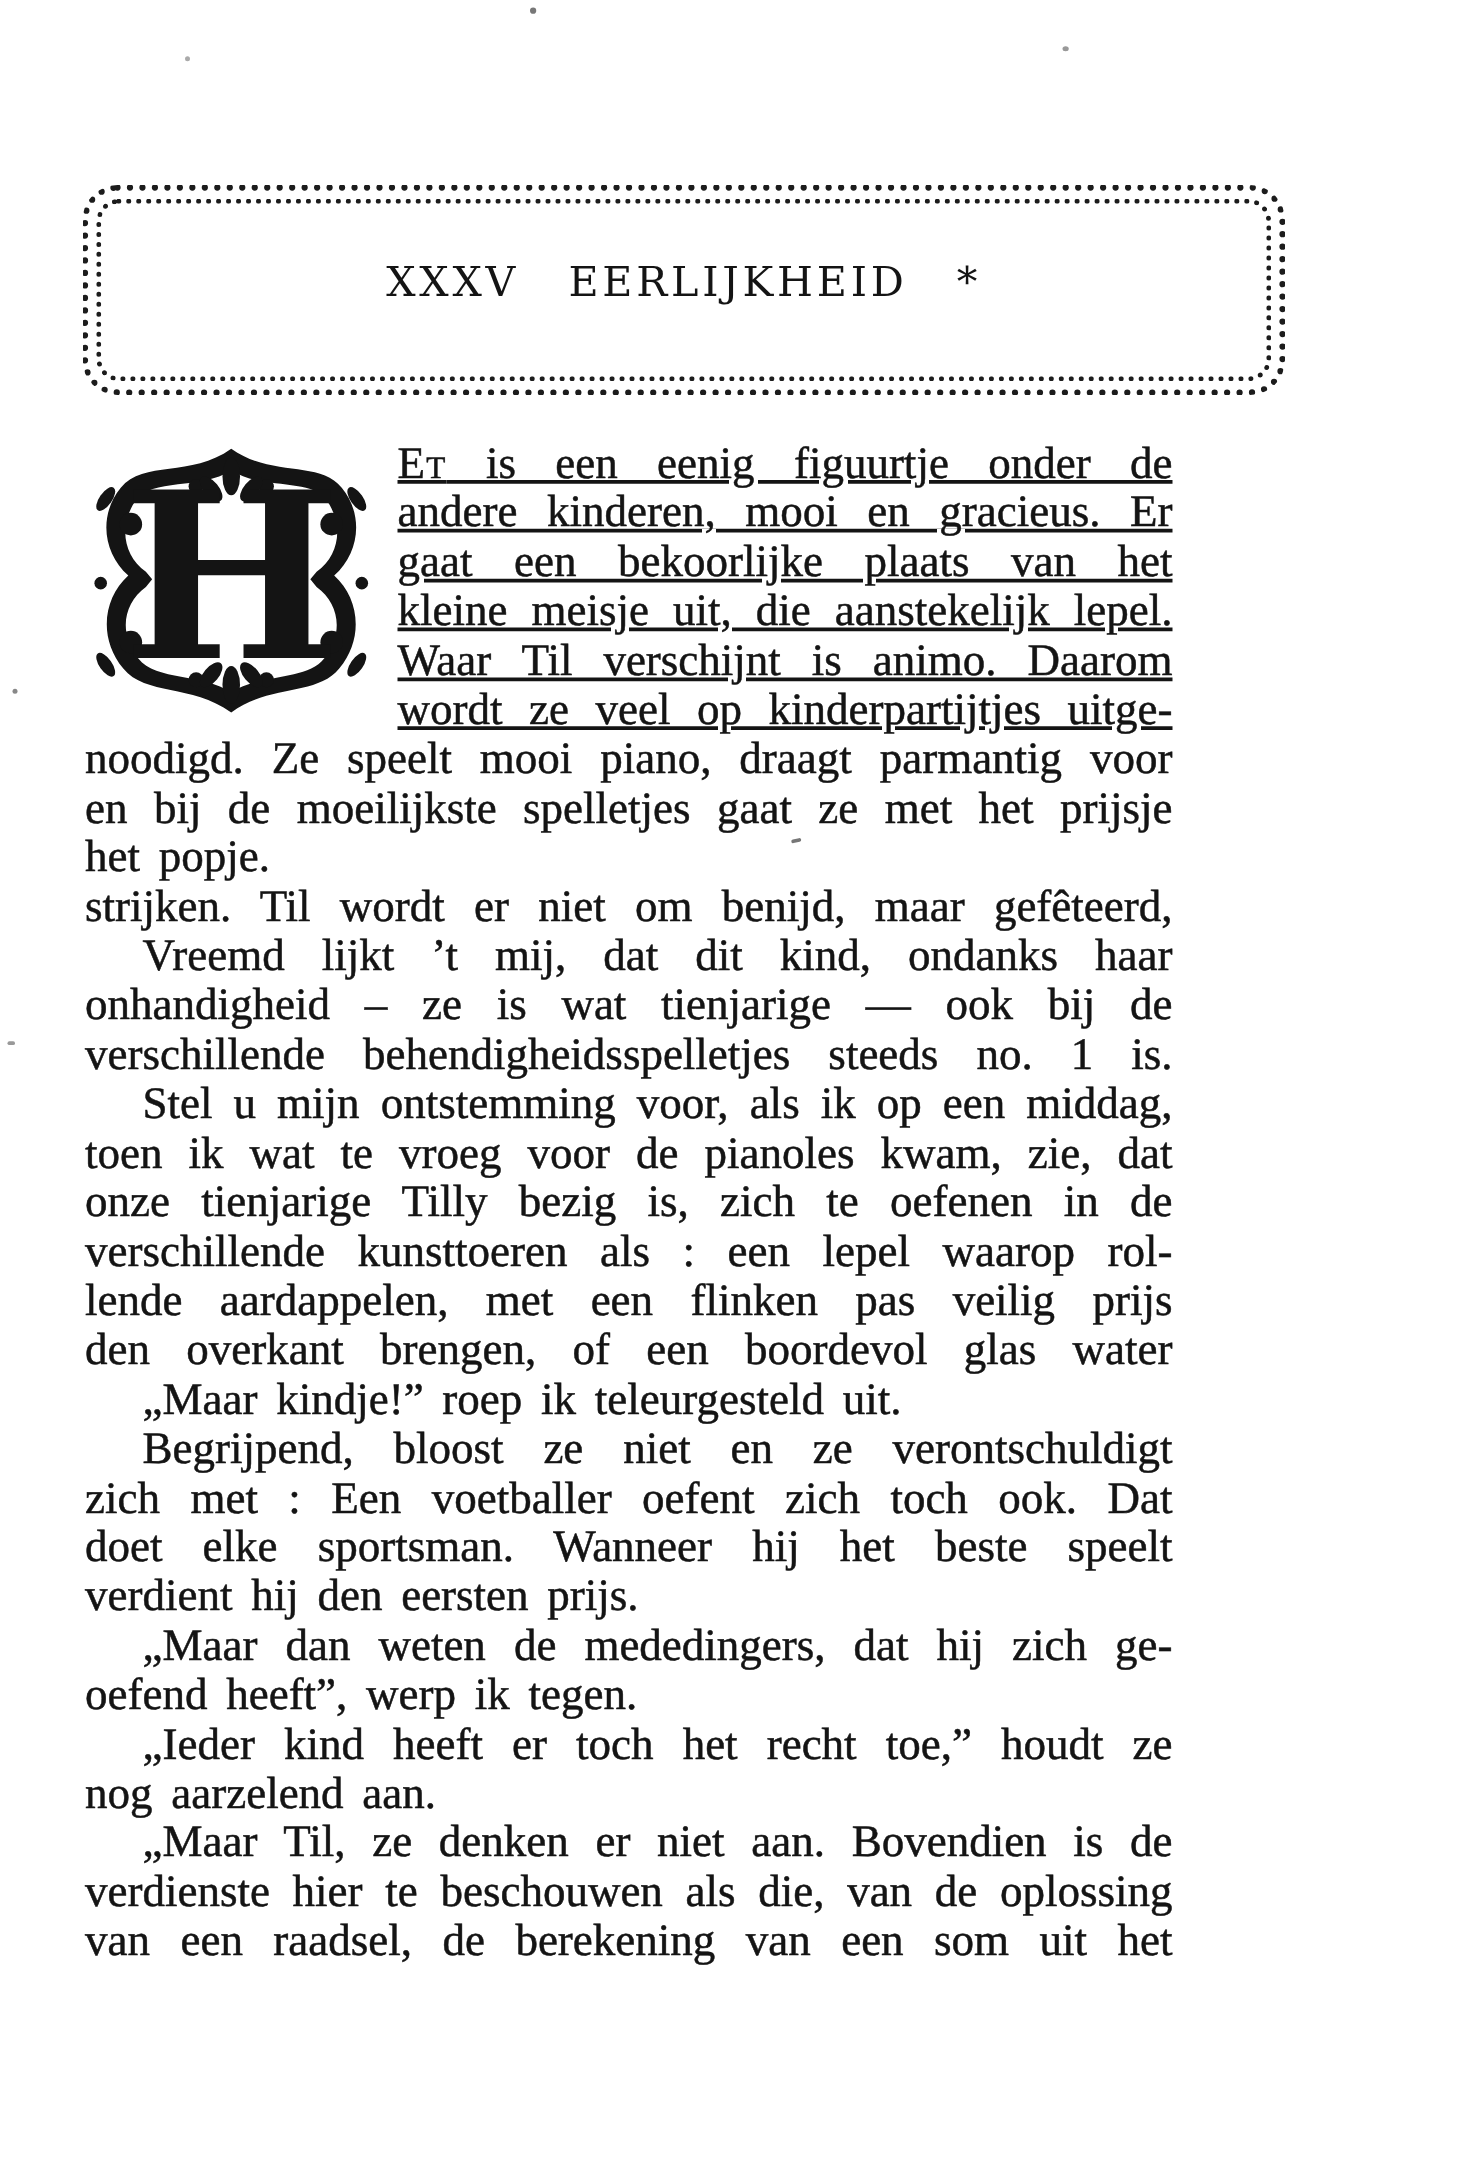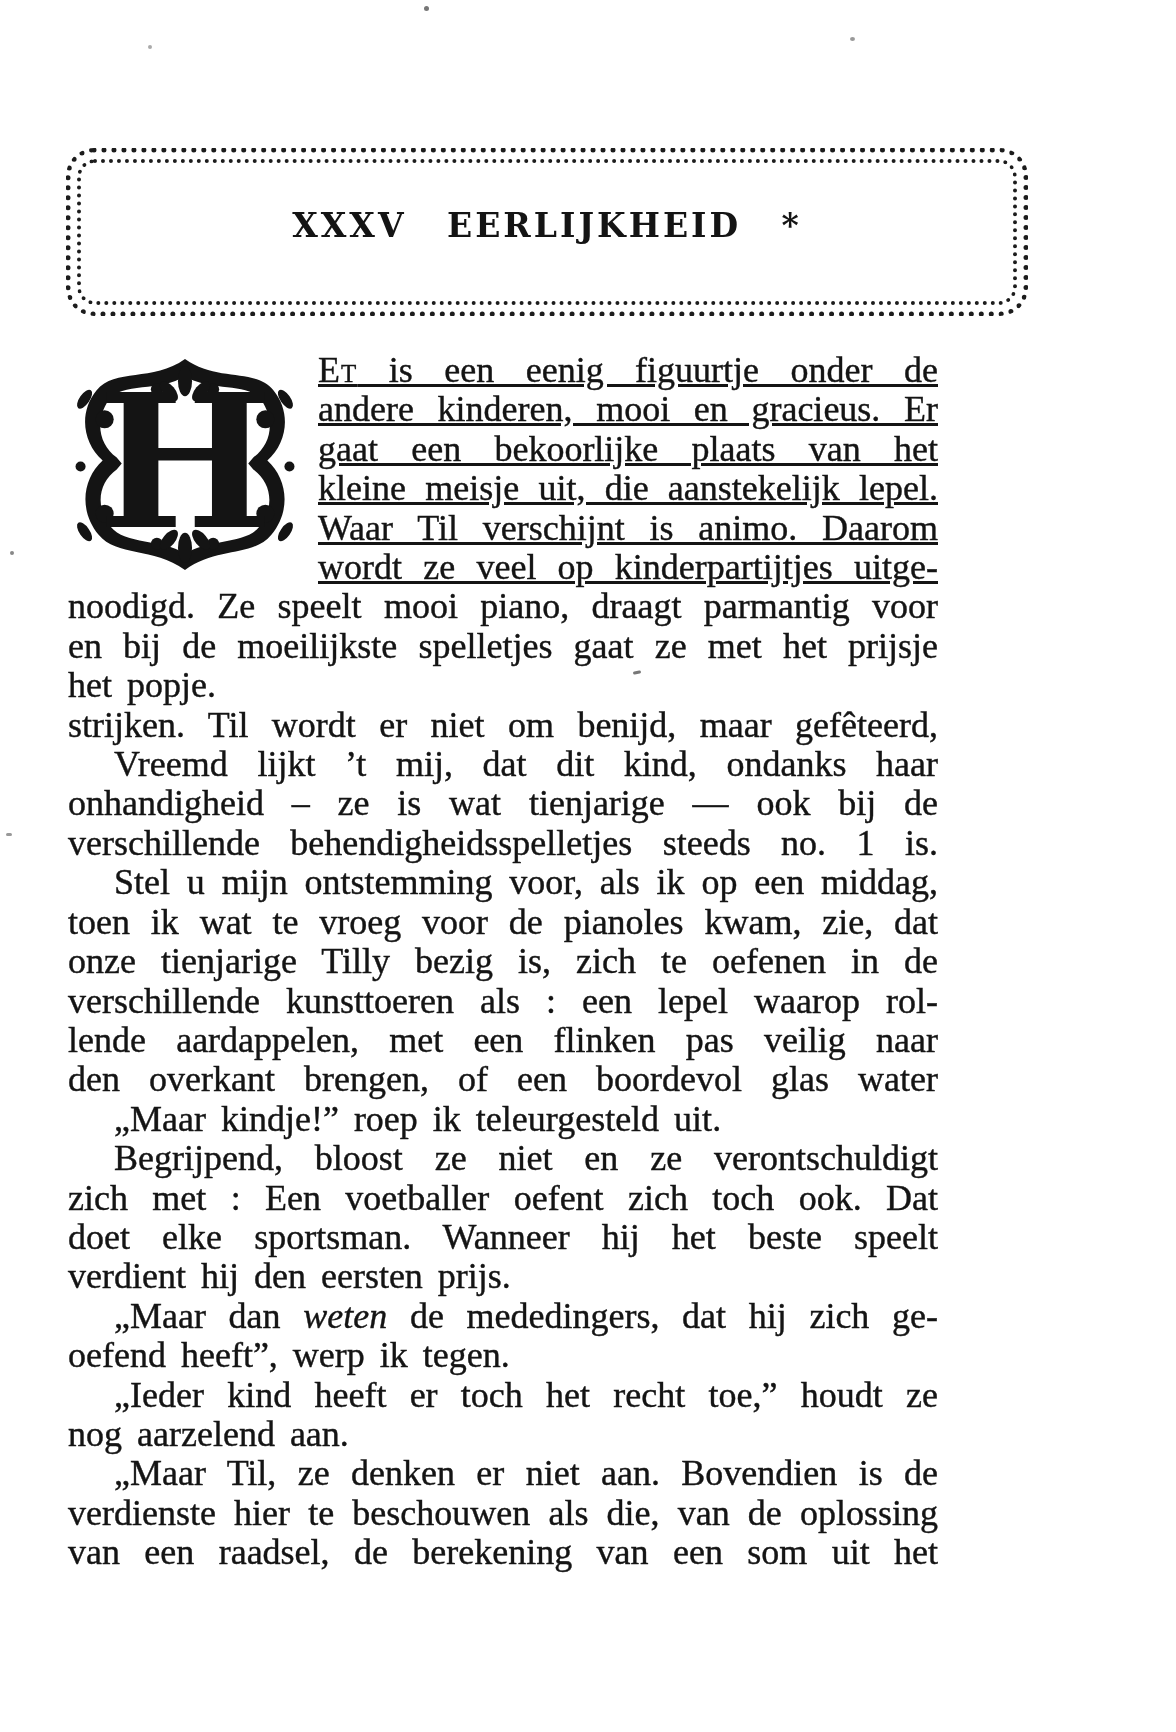--- a/index.html
+++ b/index.html
@@ -24,42 +24,42 @@
   }
   .title-box-inner {
     width:100%; height:100%;
     box-sizing:border-box;
     border:4px dotted #1c1c1c;
     border-radius:18px;
     display:flex; align-items:center; justify-content:center;
   }
   .chapter-title {
     font-family:"DejaVu Serif", serif;
-    font-weight:bold;
+    font-weight:normal;
     font-size:33px;
     letter-spacing:3px;
     word-spacing:26px;
     margin-top:-14px;
     white-space:nowrap;
   }
 
   
   .body-text {
     position:absolute; left:68px; top:351px;
     width:870px;
     font-size:36px;
     line-height:39.4px;
     word-spacing:6px;
     -webkit-text-stroke:0.4px #141414;
   }
   .line { min-height:39.4px; }
   .line.just { text-align:justify; text-align-last:justify; }
   .line.beside { margin-left:250px;text-decoration:underline; }
   .line.ind { text-indent:46px; }
-  .it { font-style:italic; }
+  .it { }
   .sc { font-variant:small-caps; letter-spacing:1px; }
 
   
   .drop-cap {
     position:absolute; left:-4px; top:-2px;
     width:242px; height:233px;
   }
 
   
   .speck { position:absolute; background:#777; border-radius:50%; }
@@ -117,21 +117,21 @@
       <div class="line just"><span>en bij de moeilijkste spelletjes gaat ze met het prijsje</span></div>
       <div class="line"><span>het popje.</span></div>
       <div class="line just"><span>strijken. Til wordt er niet om benijd, maar gefêteerd,</span></div>
       <div class="line just ind"><span>Vreemd lijkt ’t mij, dat dit kind, ondanks haar</span></div>
       <div class="line just"><span>onhandigheid – ze is wat tienjarige — ook bij de</span></div>
       <div class="line just"><span>verschillende behendigheidsspelletjes steeds no. 1 is.</span></div>
       <div class="line just ind"><span>Stel u mijn ontstemming voor, als ik op een middag,</span></div>
       <div class="line just"><span>toen ik wat te vroeg voor de pianoles kwam, zie, dat</span></div>
       <div class="line just"><span>onze tienjarige Tilly bezig is, zich te oefenen in de</span></div>
       <div class="line just"><span>verschillende kunsttoeren als : een lepel waarop rol-</span></div>
-      <div class="line just"><span>lende aardappelen, met een flinken pas veilig naar</span></div>
+      <div class="line just"><span>lende aardappelen, met een flinken pas veilig prijs</span></div>
       <div class="line just"><span>den overkant brengen, of een boordevol glas water</span></div>
       <div class="line ind"><span>„Maar kindje!” roep ik teleurgesteld uit.</span></div>
       <div class="line just ind"><span>Begrijpend, bloost ze niet en ze verontschuldigt</span></div>
       <div class="line just"><span>zich met : Een voetballer oefent zich toch ook. Dat</span></div>
       <div class="line just"><span>doet elke sportsman. Wanneer hij het beste speelt</span></div>
       <div class="line"><span>verdient hij den eersten prijs.</span></div>
       <div class="line just ind"><span>„Maar dan </span><span class="it">weten</span><span> de mededingers, dat hij zich ge-</span></div>
       <div class="line"><span>oefend heeft”, werp ik tegen.</span></div>
       <div class="line just ind"><span>„Ieder kind heeft er toch het recht toe,” houdt ze</span></div>
       <div class="line"><span>nog aarzelend aan.</span></div>

